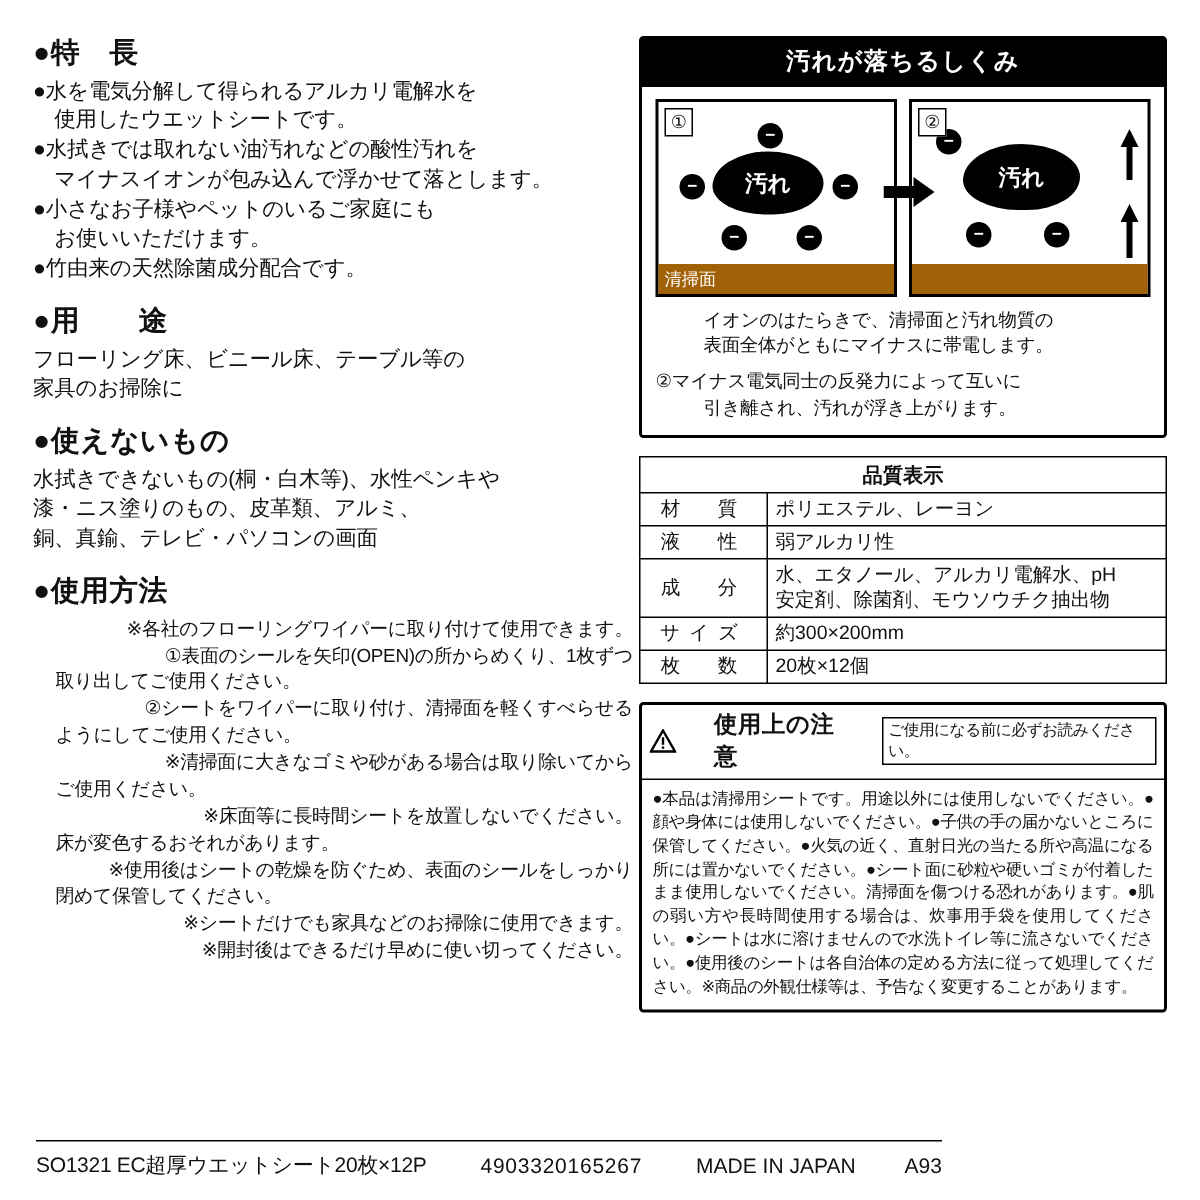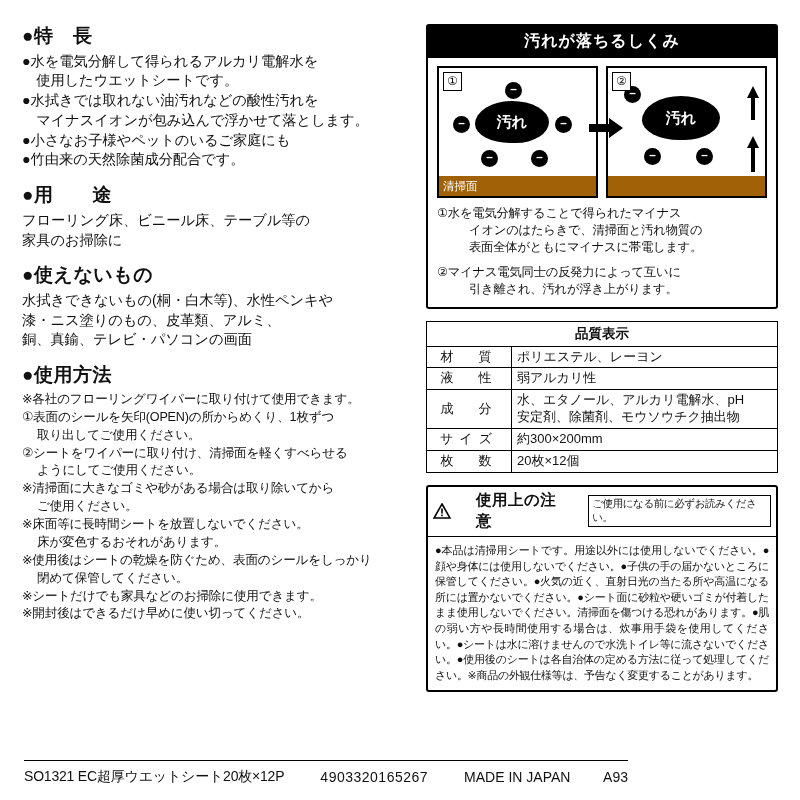--- a/index.html
+++ b/index.html
@@ -45,20 +45,21 @@
   .gap-l { margin-top: 13px; }
   .small-line {
     font-size: 12.6px;
     line-height: 1.42;
     margin: 0;
     letter-spacing: -0.2px;
   }
   .small-ind {
     padding-left: 15px;
     text-indent: -15px;
+    text-align: right;
   }
   .small-ind2 {
     padding-left: 15px;
     text-indent: 0;
   }
   
   .right {
     position: absolute;
     left: 426px;
     top: 24px;
@@ -249,20 +250,21 @@
   <div class="left">
 
     <div>
       <div class="sec-head">●特　長</div>
       <div class="body-block">
         <p class="body-line indent1">●水を電気分解して得られるアルカリ電解水を</p>
         <p class="body-line">　使用したウエットシートです。</p>
         <p class="body-line indent1">●水拭きでは取れない油汚れなどの酸性汚れを</p>
         <p class="body-line">　マイナスイオンが包み込んで浮かせて落とします。</p>
         <p class="body-line indent1">●小さなお子様やペットのいるご家庭にも</p>
+        <p class="body-line">　お使いいただけます。</p>
         <p class="body-line indent1">●竹由来の天然除菌成分配合です。</p>
       </div>
     </div>
 
     <div class="gap-l">
       <div class="sec-head">●用　　途</div>
       <p class="body-line">フローリング床、ビニール床、テーブル等の</p>
       <p class="body-line">家具のお掃除に</p>
     </div>
 
@@ -321,21 +323,20 @@
             </svg>
             <div class="floor"></div>
           </div>
 
           <svg class="arrow-mid" viewBox="0 0 34 20">
             <polygon points="0,6 20,6 20,0 34,10 20,20 20,14 0,14" fill="#000"></polygon>
           </svg>
         </div>
 
         <div class="expl">
-          <span>①水を電気分解することで得られたマイナス</span>
           <span class="ind">イオンのはたらきで、清掃面と汚れ物質の</span>
           <span class="ind">表面全体がともにマイナスに帯電します。</span>
         </div>
         <div class="expl">
           <span>②マイナス電気同士の反発力によって互いに</span>
           <span class="ind">引き離され、汚れが浮き上がります。</span>
         </div>
       </div>
     </div>
 

